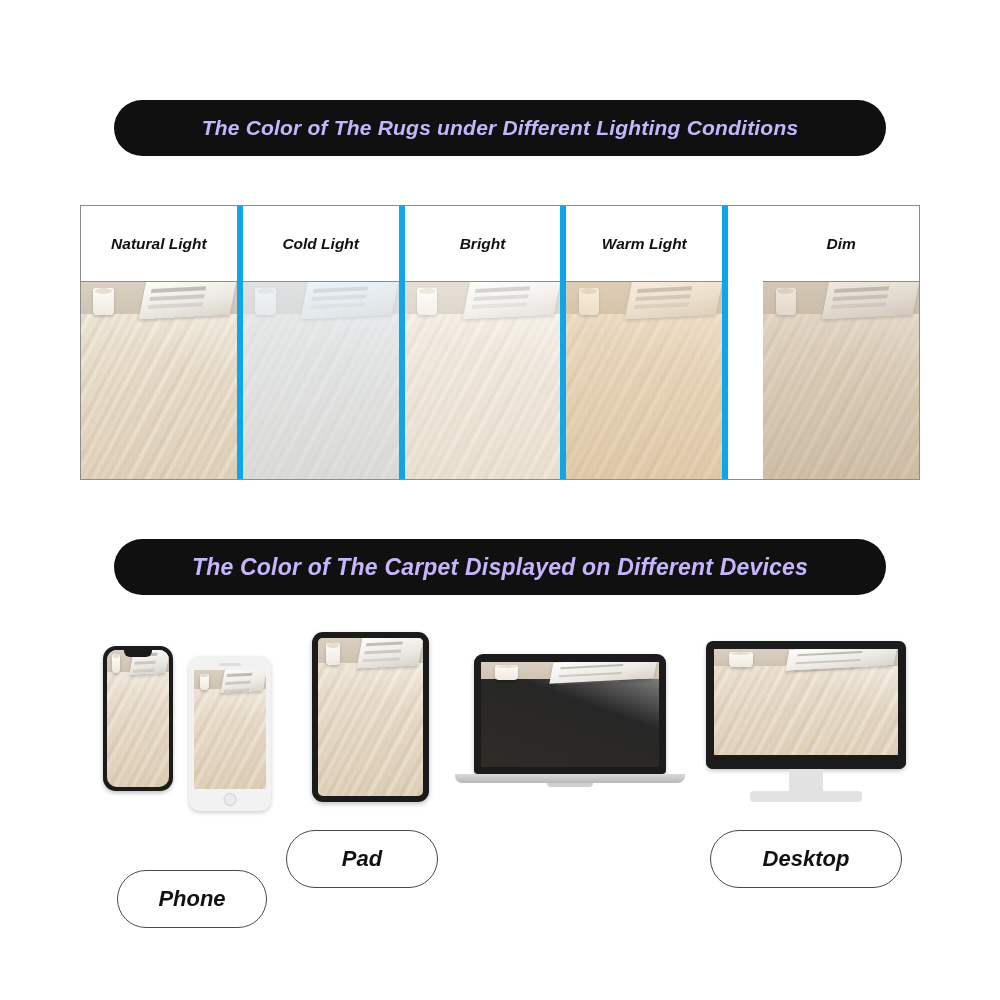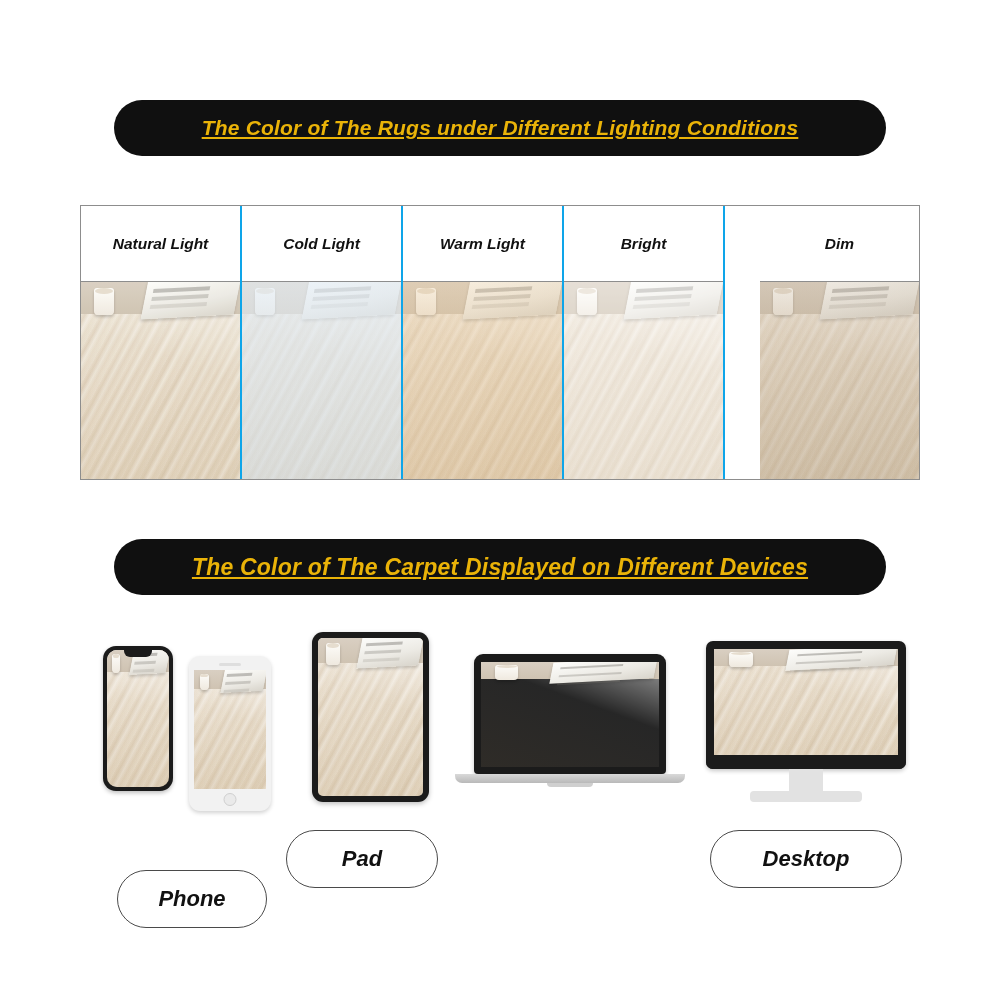--- a/index.html
+++ b/index.html
@@ -8,44 +8,43 @@
     width: 1000px; height: 1000px;
     background: #ffffff;
     font-family: "Liberation Sans", sans-serif;
   }
   .page { position: relative; width: 1000px; height: 1000px; overflow: hidden; }
 
   
   .pill {
     position: absolute;
     background: #101010;
-    color: #eab308;
+    color: #c4b5fd;
     border-radius: 999px;
     display: flex;
     align-items: center;
     justify-content: center;
     font-style: italic;
     font-weight: bold;
     letter-spacing: 0.2px;
-    text-decoration: underline;
   }
   #pill-lighting { left: 114px; top: 100px; width: 772px; height: 56px; font-size: 21px; }
   #pill-devices  { left: 114px; top: 539px; width: 772px; height: 56px; font-size: 23px; }
 
   
   .table {
     position: absolute;
     left: 80px; top: 205px;
     width: 840px; height: 275px;
     border: 1px solid #8d8d8d;
     display: flex;
   }
   .col {
     flex: 1 1 0;
-    border-right: 2px solid #0ea5e9;
+    border-right: 6px solid #0ea5e9;
     display: flex;
     flex-direction: column;
   }
   .col:last-child { border-right: none; margin-left: 35px; }
   .col-head {
     height: 76px;
     border-bottom: 1px solid #8d8d8d;
     display: flex;
     align-items: center;
     justify-content: center;
@@ -251,43 +250,43 @@
           <div class="sheen"></div>
           <div class="topstrip"></div>
           <div class="mag"></div>
           <div class="mug"></div>
           <div class="tint tint-cold"></div>
         </div>
       </div>
     </div>
 
     <div class="col">
+      <div class="col-head">Bright</div>
+      <div class="col-body">
+        <div class="rug">
+          <div class="base"></div>
+          <div class="sheen"></div>
+          <div class="topstrip"></div>
+          <div class="mag"></div>
+          <div class="mug"></div>
+          <div class="tint tint-bright"></div>
+        </div>
+      </div>
+    </div>
+
+    <div class="col">
       <div class="col-head">Warm Light</div>
       <div class="col-body">
         <div class="rug">
           <div class="base"></div>
           <div class="sheen"></div>
           <div class="topstrip"></div>
           <div class="mag"></div>
           <div class="mug"></div>
           <div class="tint tint-warm"></div>
-        </div>
-      </div>
-    </div>
-
-    <div class="col">
-      <div class="col-head">Bright</div>
-      <div class="col-body">
-        <div class="rug">
-          <div class="base"></div>
-          <div class="sheen"></div>
-          <div class="topstrip"></div>
-          <div class="mag"></div>
-          <div class="mug"></div>
-          <div class="tint tint-bright"></div>
         </div>
       </div>
     </div>
 
     <div class="col">
       <div class="col-head">Dim</div>
       <div class="col-body">
         <div class="rug">
           <div class="base"></div>
           <div class="sheen"></div>

